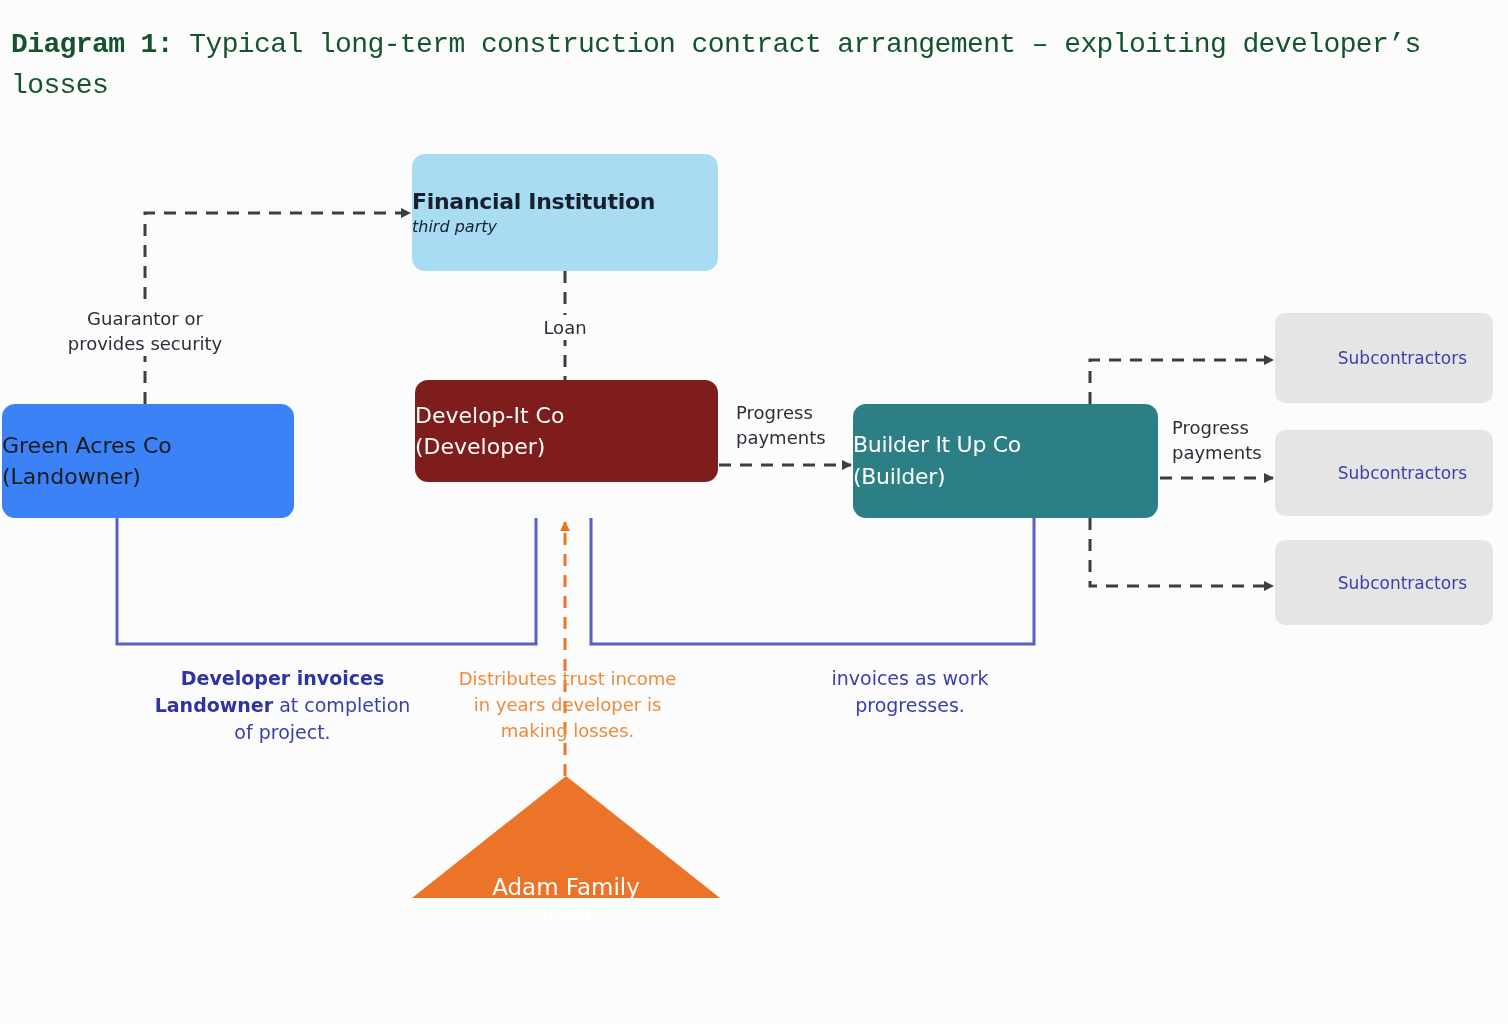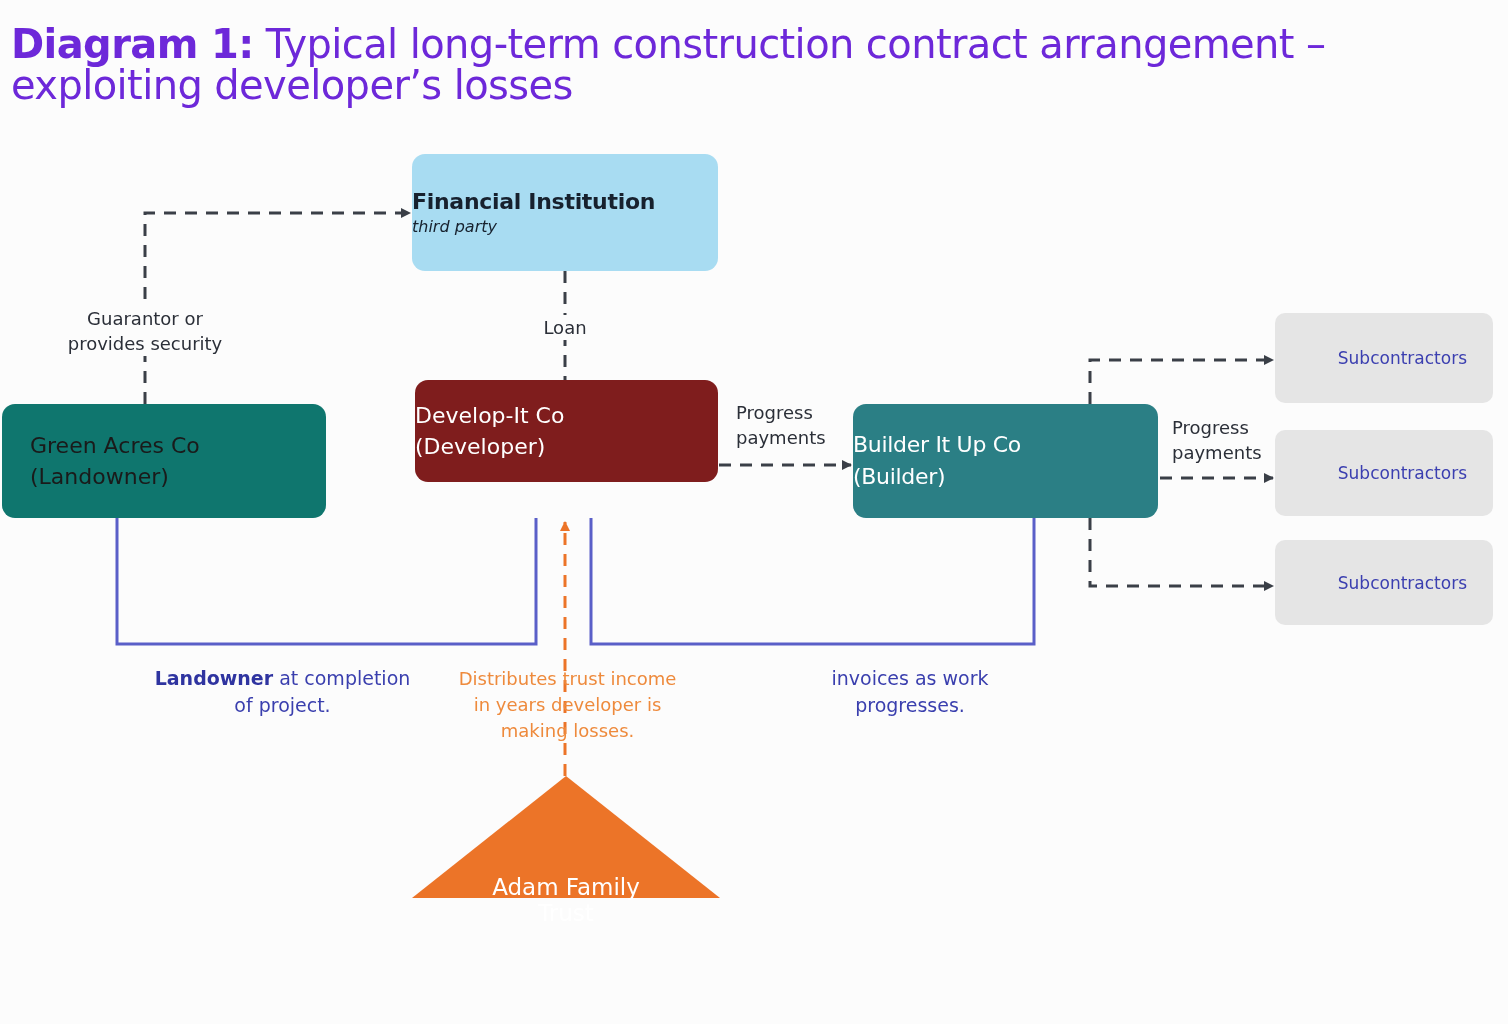--- a/index.html
+++ b/index.html
@@ -5,34 +5,35 @@
   html, body { margin: 0; padding: 0; }
   body {
     width: 1508px; height: 1024px; overflow: hidden;
     background: #fcfcfc;
     font-family: "DejaVu Sans", "Liberation Sans", sans-serif;
     color: #263040;
     position: relative;
   }
   .title {
     position: absolute; left: 11px; top: 24px; width: 1495px;
-    font-size: 40px; line-height: 41px; color: #6d28d9;
+    font-size: 28px; line-height: 41px; color: #14532d;
     letter-spacing: -0.6px;
+    font-family: Liberation Mono, monospace;
   }
   .title .bold { font-weight: bold; }
   svg.wires { position: absolute; left: 0; top: 0; }
   .node {
     position: absolute; box-sizing: border-box; border-radius: 13px;
     display: flex; flex-direction: column; align-items: flex-start; justify-content: center;
     text-align: center;
   }
   .n-fin { left: 412px; top: 154px; width: 306px; height: 117px; background: #a8dcf2; color: #17212e; }
   .n-fin .l1 { font-size: 22px; font-weight: bold; line-height: 28px; letter-spacing: -0.3px; }
   .n-fin .l2 { font-size: 16px; font-style: italic; line-height: 22px; }
-  .n-land { left: 2px; top: 404px; width: 324px; height: 114px; background: #0f766e; color: #1a1a1a; font-size: 22px; line-height: 31px; padding-left: 28px; }
+  .n-land { left: 2px; top: 404px; width: 292px; height: 114px; background: #3b82f6; color: #1a1a1a; font-size: 22px; line-height: 31px; }
   .n-dev { left: 415px; top: 380px; width: 303px; height: 102px; background: #7f1d1d; color: #ffffff; font-size: 22px; line-height: 31px; }
   .n-bld { left: 853px; top: 404px; width: 305px; height: 114px; background: #2b7f85; color: #ffffff; font-size: 22px; line-height: 32px; letter-spacing: -0.3px; }
   .n-sub {
     left: 1275px; width: 218px; background: #e5e5e5; color: #3b3fb0; font-size: 17px;
     align-items: flex-end; padding-right: 26px; border-radius: 10px;
   }
   .n-sub1 { top: 313px; height: 90px; }
   .n-sub2 { top: 430px; height: 86px; }
   .n-sub3 { top: 540px; height: 85px; }
   .lbl { position: absolute; text-align: center; font-size: 18px; line-height: 25px; color: #2b2f38; background: #fcfcfc; }
@@ -118,20 +119,21 @@
   <div>Subcontractors</div>
 </div>
 <div class="node n-sub n-sub2">
   <div>Subcontractors</div>
 </div>
 <div class="node n-sub n-sub3">
   <div>Subcontractors</div>
 </div>
 
 <div class="cap cap-land">
+  <div><span class="b">Developer invoices</span></div>
   <div><span class="b">Landowner</span><span> at completion</span></div>
   <div>of project.</div>
 </div>
 <div class="cap cap-trust">
   <div>Distributes trust income</div>
   <div>in years developer is</div>
   <div>making losses.</div>
 </div>
 <div class="cap cap-bld">
   <div>invoices as work</div>

